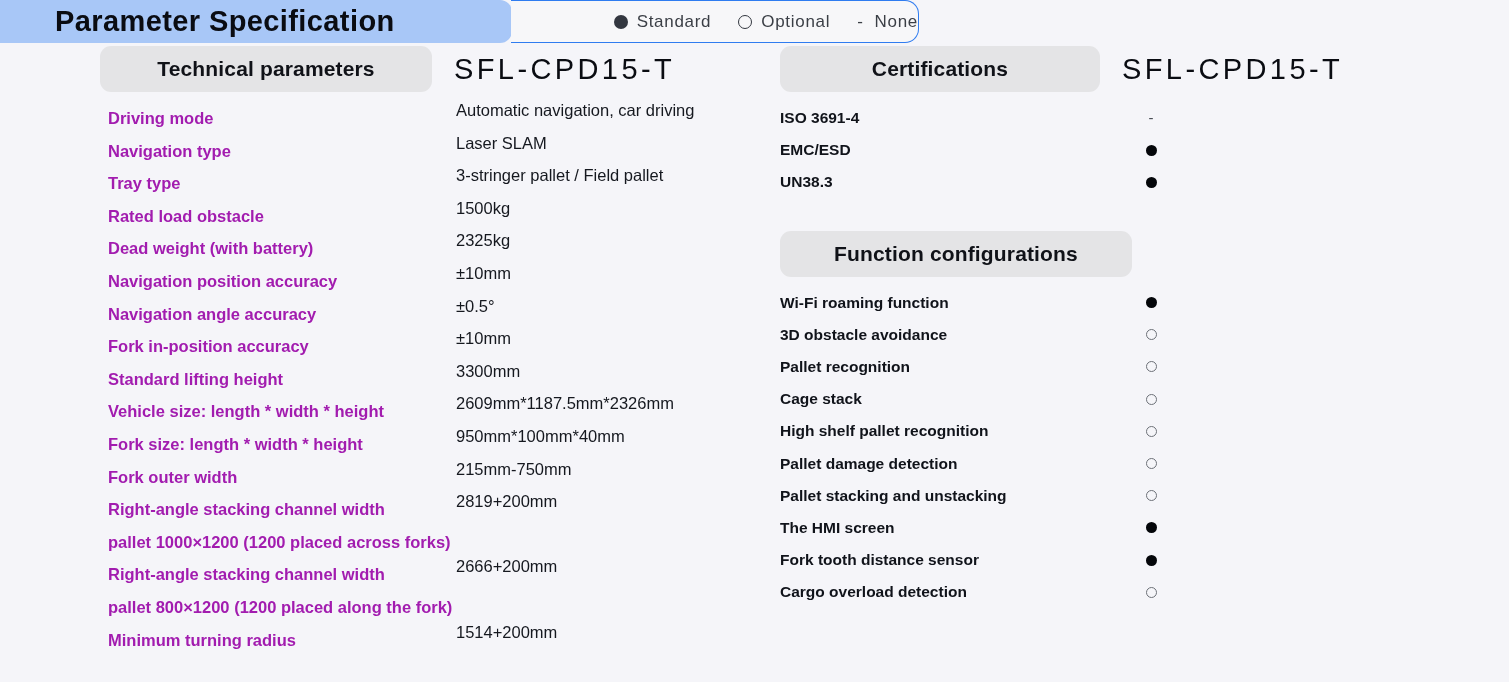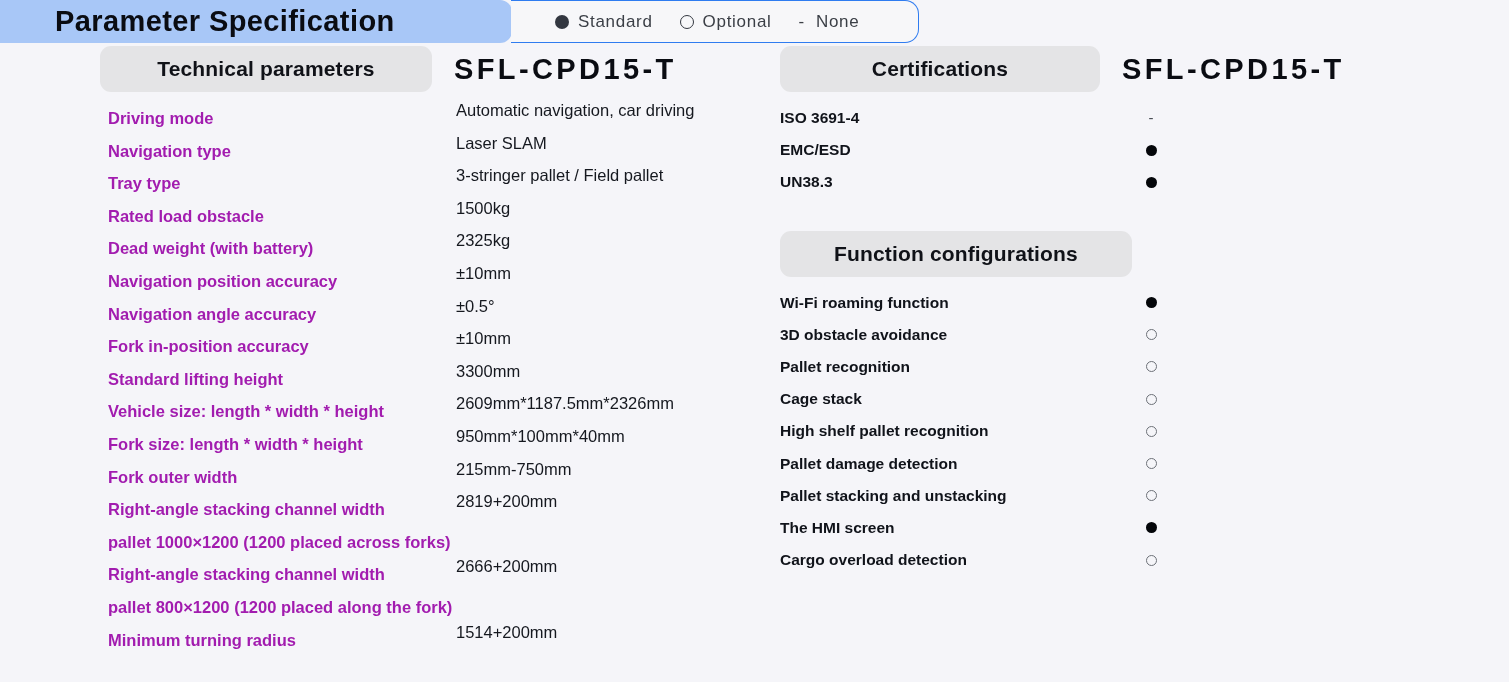--- a/index.html
+++ b/index.html
@@ -50,22 +50,23 @@
     position: absolute;
     left: 511px; top: 0px;
     width: 408px;
     height: 43px;
     background: #f7f7f9;
     border: 1.6px solid #2f7cf0;
     border-left: none;
     border-radius: 0 14px 14px 0;
     display: flex;
     align-items: center;
-    padding-left: 44px;
+    padding-left: 15px;
     gap: 0px;
+    justify-content: flex-end;
   }
 
   .legend-entry {
     display: flex;
     align-items: center;
     gap: 9px;
     white-space: nowrap;
   }
   .legend-entry + .legend-entry { margin-left: 27px; }
 
@@ -130,21 +131,21 @@
     letter-spacing: 0.15px;
     white-space: nowrap;
   }
   #pill-technical { width: 332px; }
   #pill-certifications { width: 320px; }
   #pill-functions { width: 352px; }
 
   .model-name {
     margin-left: 22px;
     font-size: 29px;
-    font-weight: 700;
+    font-weight: 400;
     letter-spacing: 3.4px;
     color: #0a0c12;
     white-space: nowrap;
   }
 
   
   .spec-list { margin-top: 14px; }
 
   .spec-row {
     position: relative;
@@ -400,20 +401,26 @@
               <span class="mk-hollow"></span>
             </div>
           </div>
           <div class="marker-row">
             <div class="marker-label">The HMI screen</div>
             <div class="marker-cell">
               <span class="mk-filled"></span>
             </div>
           </div>
           <div class="marker-row">
+            <div class="marker-label">Fork tooth distance sensor</div>
+            <div class="marker-cell">
+              <span class="mk-filled"></span>
+            </div>
+          </div>
+          <div class="marker-row">
             <div class="marker-label">Cargo overload detection</div>
             <div class="marker-cell">
               <span class="mk-hollow"></span>
             </div>
           </div>
         </div>
     </div>
 
   </div>
 

